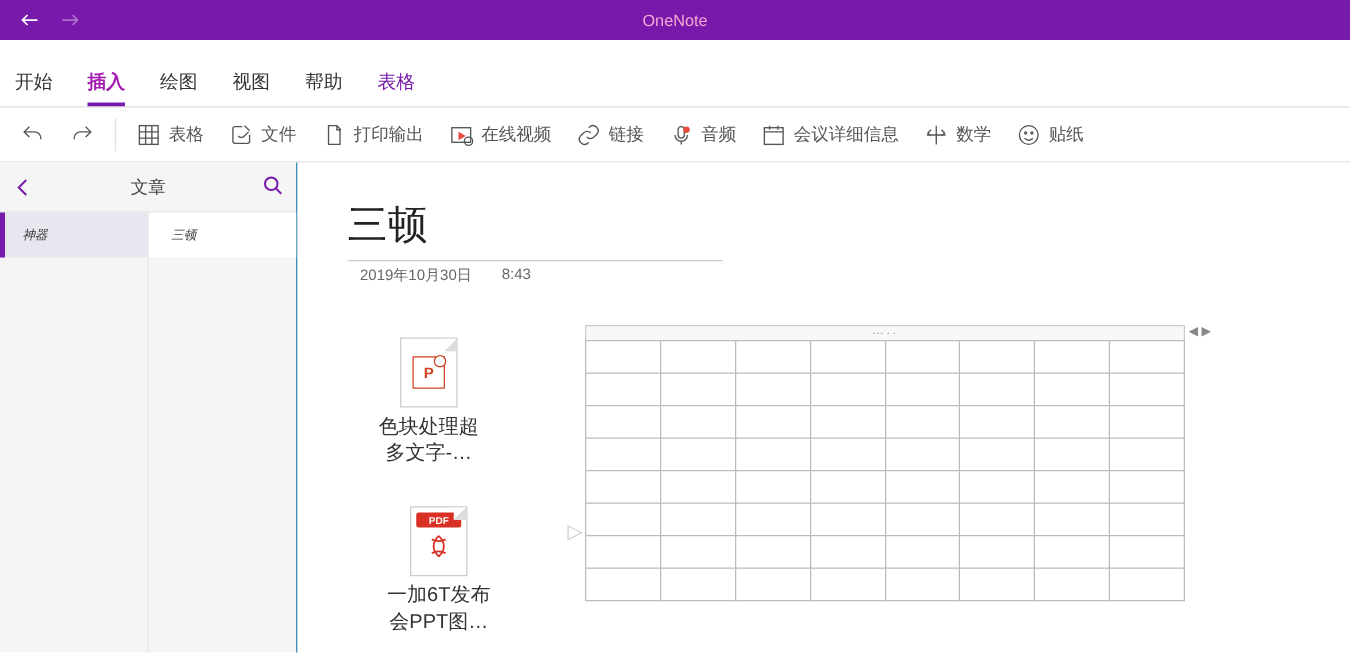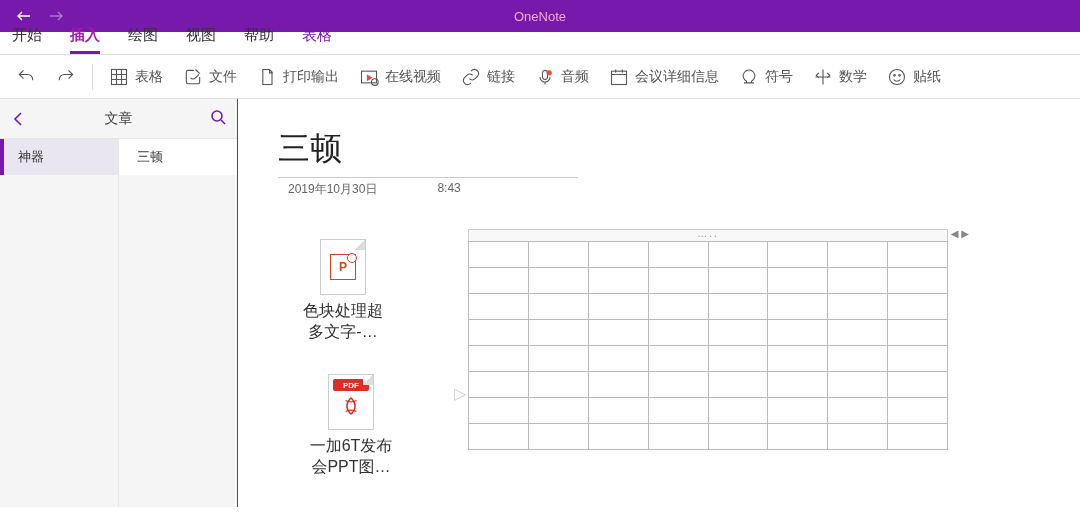--- a/index.html
+++ b/index.html
@@ -2,48 +2,48 @@
 <html><head>
 <meta charset="utf-8">
 <style>
   * { box-sizing: border-box; margin: 0; padding: 0; }
   html, body { width: 1080px; height: 522px; font-family: "Segoe UI", "Microsoft YaHei", sans-serif; font-size: 14px; color: #333; overflow: hidden; background: #fff; }
   .titlebar { height: 32px; background: #7719aa; display: flex; align-items: center; color: #f9a8d4; padding: 0 8px; }
   .titlebar .nav-arrow { width: 32px; height: 32px; display: flex; align-items: center; justify-content: center; cursor: pointer; }
   .titlebar .nav-arrow svg { stroke: #fff; }
   .titlebar .nav-arrow.disabled svg { stroke: rgba(255,255,255,0.4); }
   .titlebar .title { position: absolute; left: 0; right: 0; text-align: center; font-size: 13px; pointer-events: none; }
-  .tabbar { height: 23px; display: flex; align-items: flex-end; padding: 0 12px; border-bottom: 1px solid #e0e0e0; gap: 28px; }
+  .tabbar { height: 54px; display: flex; align-items: flex-end; padding: 0 12px; border-bottom: 1px solid #e0e0e0; gap: 28px; }
   .tab { height: 38px; line-height: 38px; font-size: 15px; color: #333; cursor: pointer; }
   .tab.active { color: #a21caf; font-weight: 600; position: relative; }
   .tab.active::after { content: ""; position: absolute; left: 0; right: 0; bottom: 0; height: 3px; background: #7719aa; }
   .tab.contextual { color: #7719aa; }
   .ribbon { height: 44px; display: flex; align-items: center; padding: 0 8px; gap: 4px; border-bottom: 1px solid #e0e0e0; }
   .rbtn { height: 36px; display: flex; align-items: center; gap: 6px; padding: 0 8px; border-radius: 3px; cursor: pointer; color: #555; font-size: 14px; }
   .rbtn svg { width: 20px; height: 20px; stroke: #555; fill: none; stroke-width: 1.3; }
   .rbtn .accent { fill: #e74c3c; stroke: #e74c3c; }
   .divider-v { width: 1px; height: 26px; background: #e0e0e0; margin: 0 4px; }
   .body { display: flex; height: calc(522px - 32px - 38px - 44px); }
   .sidebar { width: 238px; background: #f5f5f5; border-right: 1px solid #0369a1; display: flex; flex-direction: column; }
   .sidebar-header { height: 40px; display: flex; align-items: center; position: relative; border-bottom: 1px solid #e6e6e6; }
   .sidebar-header .back { width: 36px; display: flex; justify-content: center; cursor: pointer; }
   .sidebar-header .back svg { stroke: #7719aa; }
   .sidebar-header .title { position: absolute; left: 0; right: 0; text-align: center; font-size: 14px; color: #444; pointer-events: none; }
   .sidebar-header .search { position: absolute; right: 10px; cursor: pointer; }
   .sidebar-header .search svg { stroke: #7719aa; }
   .sidebar-cols { display: flex; flex: 1; }
   .sidecol { flex: 1; }
   .sidecol + .sidecol { border-left: 1px solid #e6e6e6; }
-  .side-item { height: 36px; display: flex; align-items: center; padding: 0 18px; font-size: 13px; cursor: pointer; color: #333; }
+  .side-item { height: 36px; display: flex; align-items: center; padding: 0 18px; font-size: 10px; cursor: pointer; color: #333; font-style: italic; }
   .side-item.selected-section { position: relative; background: #eae6ef; }
   .side-item.selected-section::before { content: ""; position: absolute; left: 0; top: 0; bottom: 0; width: 4px; background: #7719aa; }
   .side-item.selected-page { background: #fff; }
   .canvas { flex: 1; background: #fff; position: relative; overflow: hidden; }
   .note-title { position: absolute; left: 40px; top: 28px; font-size: 32px; font-weight: 300; color: #222; border-bottom: 1px solid #ccc; width: 300px; padding-bottom: 6px; }
-  .note-meta { position: absolute; left: 50px; top: 82px; font-size: 12px; color: #666; display: flex; gap: 60px; }
+  .note-meta { position: absolute; left: 50px; top: 82px; font-size: 12px; color: #666; display: flex; gap: 24px; }
   .attach { position: absolute; width: 90px; text-align: center; cursor: pointer; }
   .attach .icon-box { width: 46px; height: 56px; margin: 0 auto 6px; border: 1px solid #ccc; background: #fff; position: relative; display: flex; align-items: center; justify-content: center; }
   .attach .icon-box::after { content: ""; position: absolute; top: 0; right: 0; width: 10px; height: 10px; background: linear-gradient(135deg, #fff 50%, #ddd 50%); }
   .attach .label { font-size: 16px; line-height: 1.3; color: #333; word-break: break-all; }
   .ppt-glyph { width: 26px; height: 26px; border: 1.5px solid #d04423; color: #d04423; font-size: 12px; font-weight: bold; display: flex; align-items: center; justify-content: center; position: relative; }
   .ppt-glyph::after { content: ""; width: 8px; height: 8px; border: 1.5px solid #d04423; border-radius: 50%; position: absolute; right: -2px; top: -2px; background: #fff; }
   .pdf-band { position: absolute; top: 4px; left: 4px; right: 4px; height: 12px; background: #d93025; color: #fff; font-size: 8px; font-weight: bold; display: flex; align-items: center; justify-content: center; border-radius: 2px; }
   .pdf-glyph svg { width: 22px; height: 22px; stroke: #d93025; fill: none; stroke-width: 1.5; margin-top: 10px; }
   .table-container { position: absolute; left: 230px; top: 130px; width: 480px; }
   .table-container .handle { height: 12px; border: 1px solid #ccc; border-bottom: none; background: #f8f8f8; position: relative; }
@@ -134,26 +134,20 @@
     </div>
   <div class="rbtn">
       <svg viewBox="0 0 24 24">
         <rect x="3" y="5" width="18" height="16"></rect>
         <path d="M3 9h18M8 3v4M16 3v4"></path>
       </svg>
       <span>会议详细信息</span>
     </div>
   <div class="rbtn">
       <svg viewBox="0 0 24 24">
-        <path d="M6 19h3v-2a7 7 0 1 1 6 0v2h3M9 19h6"></path>
-      </svg>
-      <span>符号</span>
-    </div>
-  <div class="rbtn">
-      <svg viewBox="0 0 24 24">
         <path d="M12 3v18M3 12h18M7 7l-3 3 3 3M17 7l3 3-3 3"></path>
       </svg>
       <span>数学</span>
     </div>
   <div class="rbtn">
       <svg viewBox="0 0 24 24">
         <circle cx="12" cy="12" r="9"></circle>
         <circle cx="9" cy="10" r="1"></circle>
         <circle cx="15" cy="10" r="1"></circle>
         <path d="M8 15a5 5 0 0 0 8 0"></path>

